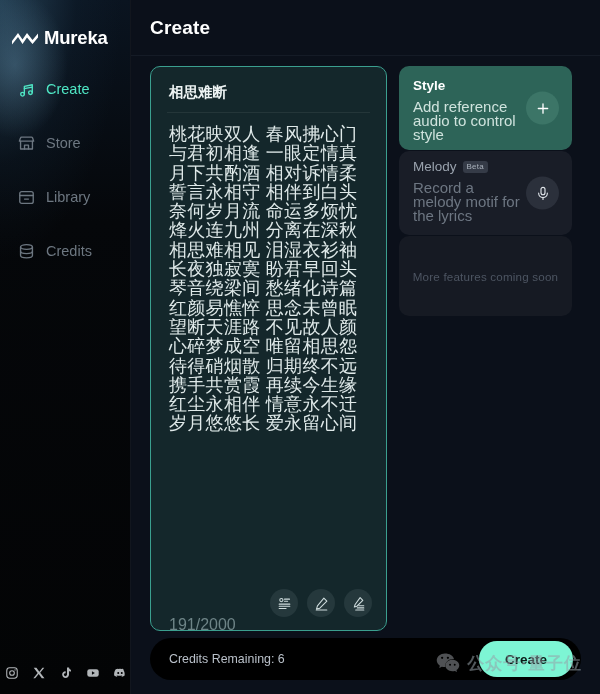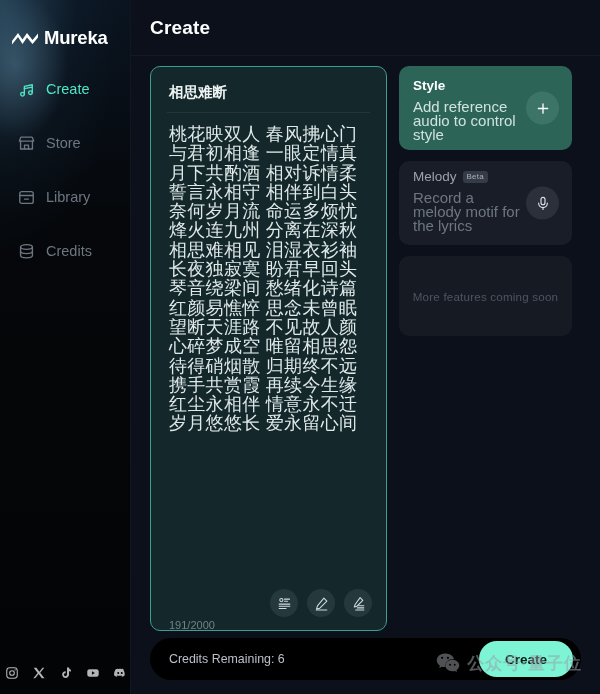--- a/index.html
+++ b/index.html
@@ -85,31 +85,31 @@
     flex: 1 1 auto;
   }
   .lyric-line {
     color: #dfe9e9; font-size: 18px; line-height: 19.3px;
     white-space: nowrap; letter-spacing: .3px;
   }
   .lyrics-footer {
     height: 54px; display: flex; align-items: center;
     padding: 0 14px 0 18px; justify-content: space-between;
   }
-  .char-count { color: #6e8487; font-size: 11px; margin-top: 44px; }
+  .char-count { color: #6e8487; font-size: 16px; margin-top: 44px; }
   .foot-btns { display: flex; gap: 9px; }
   .round-btn {
     width: 28px; height: 28px; border-radius: 50%;
     background: #25383c; display: flex; align-items: center; justify-content: center;
     cursor: pointer;
   }
   .round-btn svg { width: 15px; height: 15px; display:block; }
 
   
-  .right-col { display: flex; flex-direction: column; gap: 11px; width: 173px; flex: 0 0 173px; }
+  .right-col { display: flex; flex-direction: column; gap: 1px; width: 173px; flex: 0 0 173px; }
   .card { border-radius: 10px; position: relative; }
   .style-card {
     background: #2d6458; height: 84px;
     padding: 12px 14px;
   }
   .melody-card {
     background: #191d27; height: 84px;
     padding: 8px 14px;
   }
   .soon-card {

